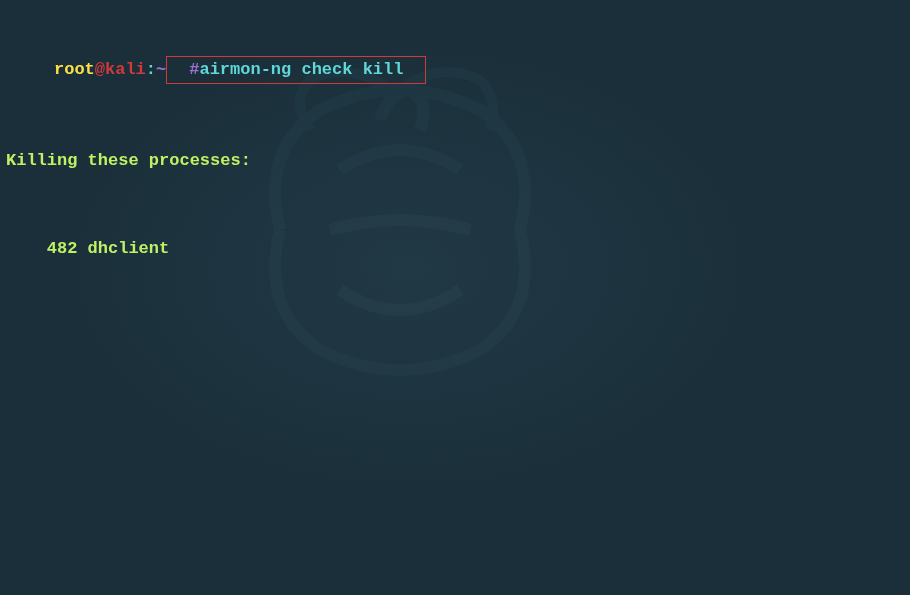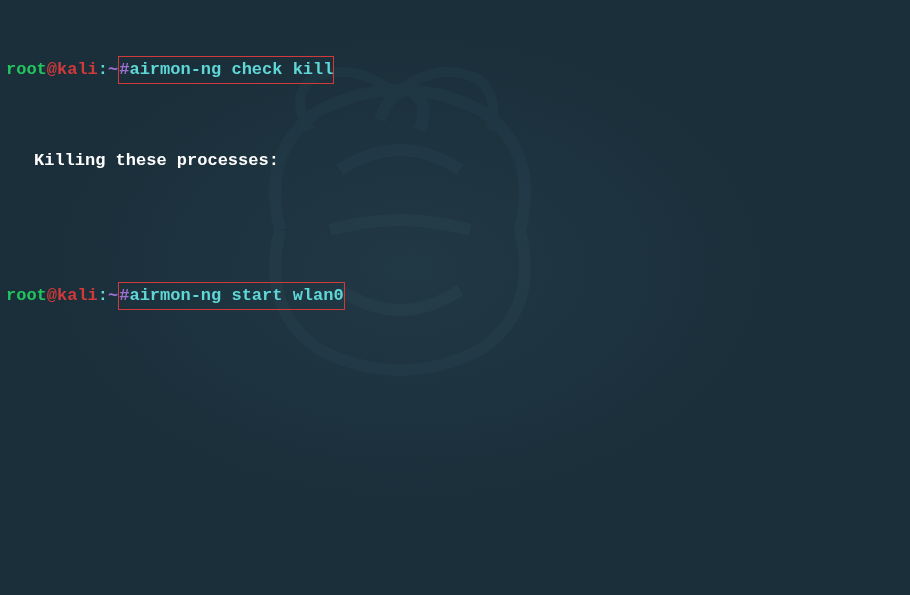--- a/index.html
+++ b/index.html
@@ -28,31 +28,31 @@
       height: 400px;
       opacity: 0.08;
       pointer-events: none;
       z-index: 0;
     }
     .content {
       position: relative;
       z-index: 1;
       white-space: pre;
     }
-    .user { color: #22c55e; }
+    .user { color: #fde047; margin-left: 48px; }
     .host { color: #d13a3a; }
     .at { color: #d13a3a; }
     .colon { color: #5fd7d7; }
     .tilde { color: #a070d0; }
     .hash { color: #a070d0; }
     .cmd { color: #5fd7d7; }
-    .out { color: #ffffff; margin-left: 28px; }
+    .out { color: #bef264; }
     .box-red {
       border: 1.5px solid #d13a3a;
-      padding: 2px 0;
+      padding: 2px 22px;
       display: inline-block;
     }
     .line {
       display: block;
       min-height: 22px;
     }
   </style>
 </head>
 <body>
 
@@ -60,22 +60,22 @@
   <path d="M 40,100 Q 30,60 60,40 Q 100,20 140,40 Q 170,60 160,100 Q 170,140 140,160 Q 100,180 60,160 Q 30,140 40,100 M 70,70 Q 100,50 130,70 M 65,100 Q 100,90 135,100 M 70,130 Q 100,150 130,130 M 90,45 Q 95,30 105,30 Q 115,35 110,50" fill="none" stroke="#4a7a8a" stroke-width="6"></path>
   <path d="M 100,30 Q 120,15 140,25 Q 150,35 145,50 M 55,50 Q 45,35 55,25 Q 75,15 95,30" fill="none" stroke="#4a7a8a" stroke-width="5"></path>
 </svg>
 
 <div class="content">
 
 <span class="line"><span class="user">root</span><span class="at">@</span><span class="host">kali</span><span class="colon">:</span><span class="tilde">~</span><span class="box-red"><span class="hash">#</span><span class="cmd">airmon-ng check kill</span></span></span>
 <span class="line"></span>
 <span class="line out">Killing these processes:</span>
 <span class="line"></span>
+<span class="line out">    482 dhclient</span>
 <span class="line"></span>
-<span class="line"><span class="user">root</span><span class="at">@</span><span class="host">kali</span><span class="colon">:</span><span class="tilde">~</span><span class="box-red"><span class="hash">#</span><span class="cmd">airmon-ng start wlan0</span></span></span>
 <span class="line"></span>
 <span class="line"></span>
 
 
 
 
 
 
 
 

